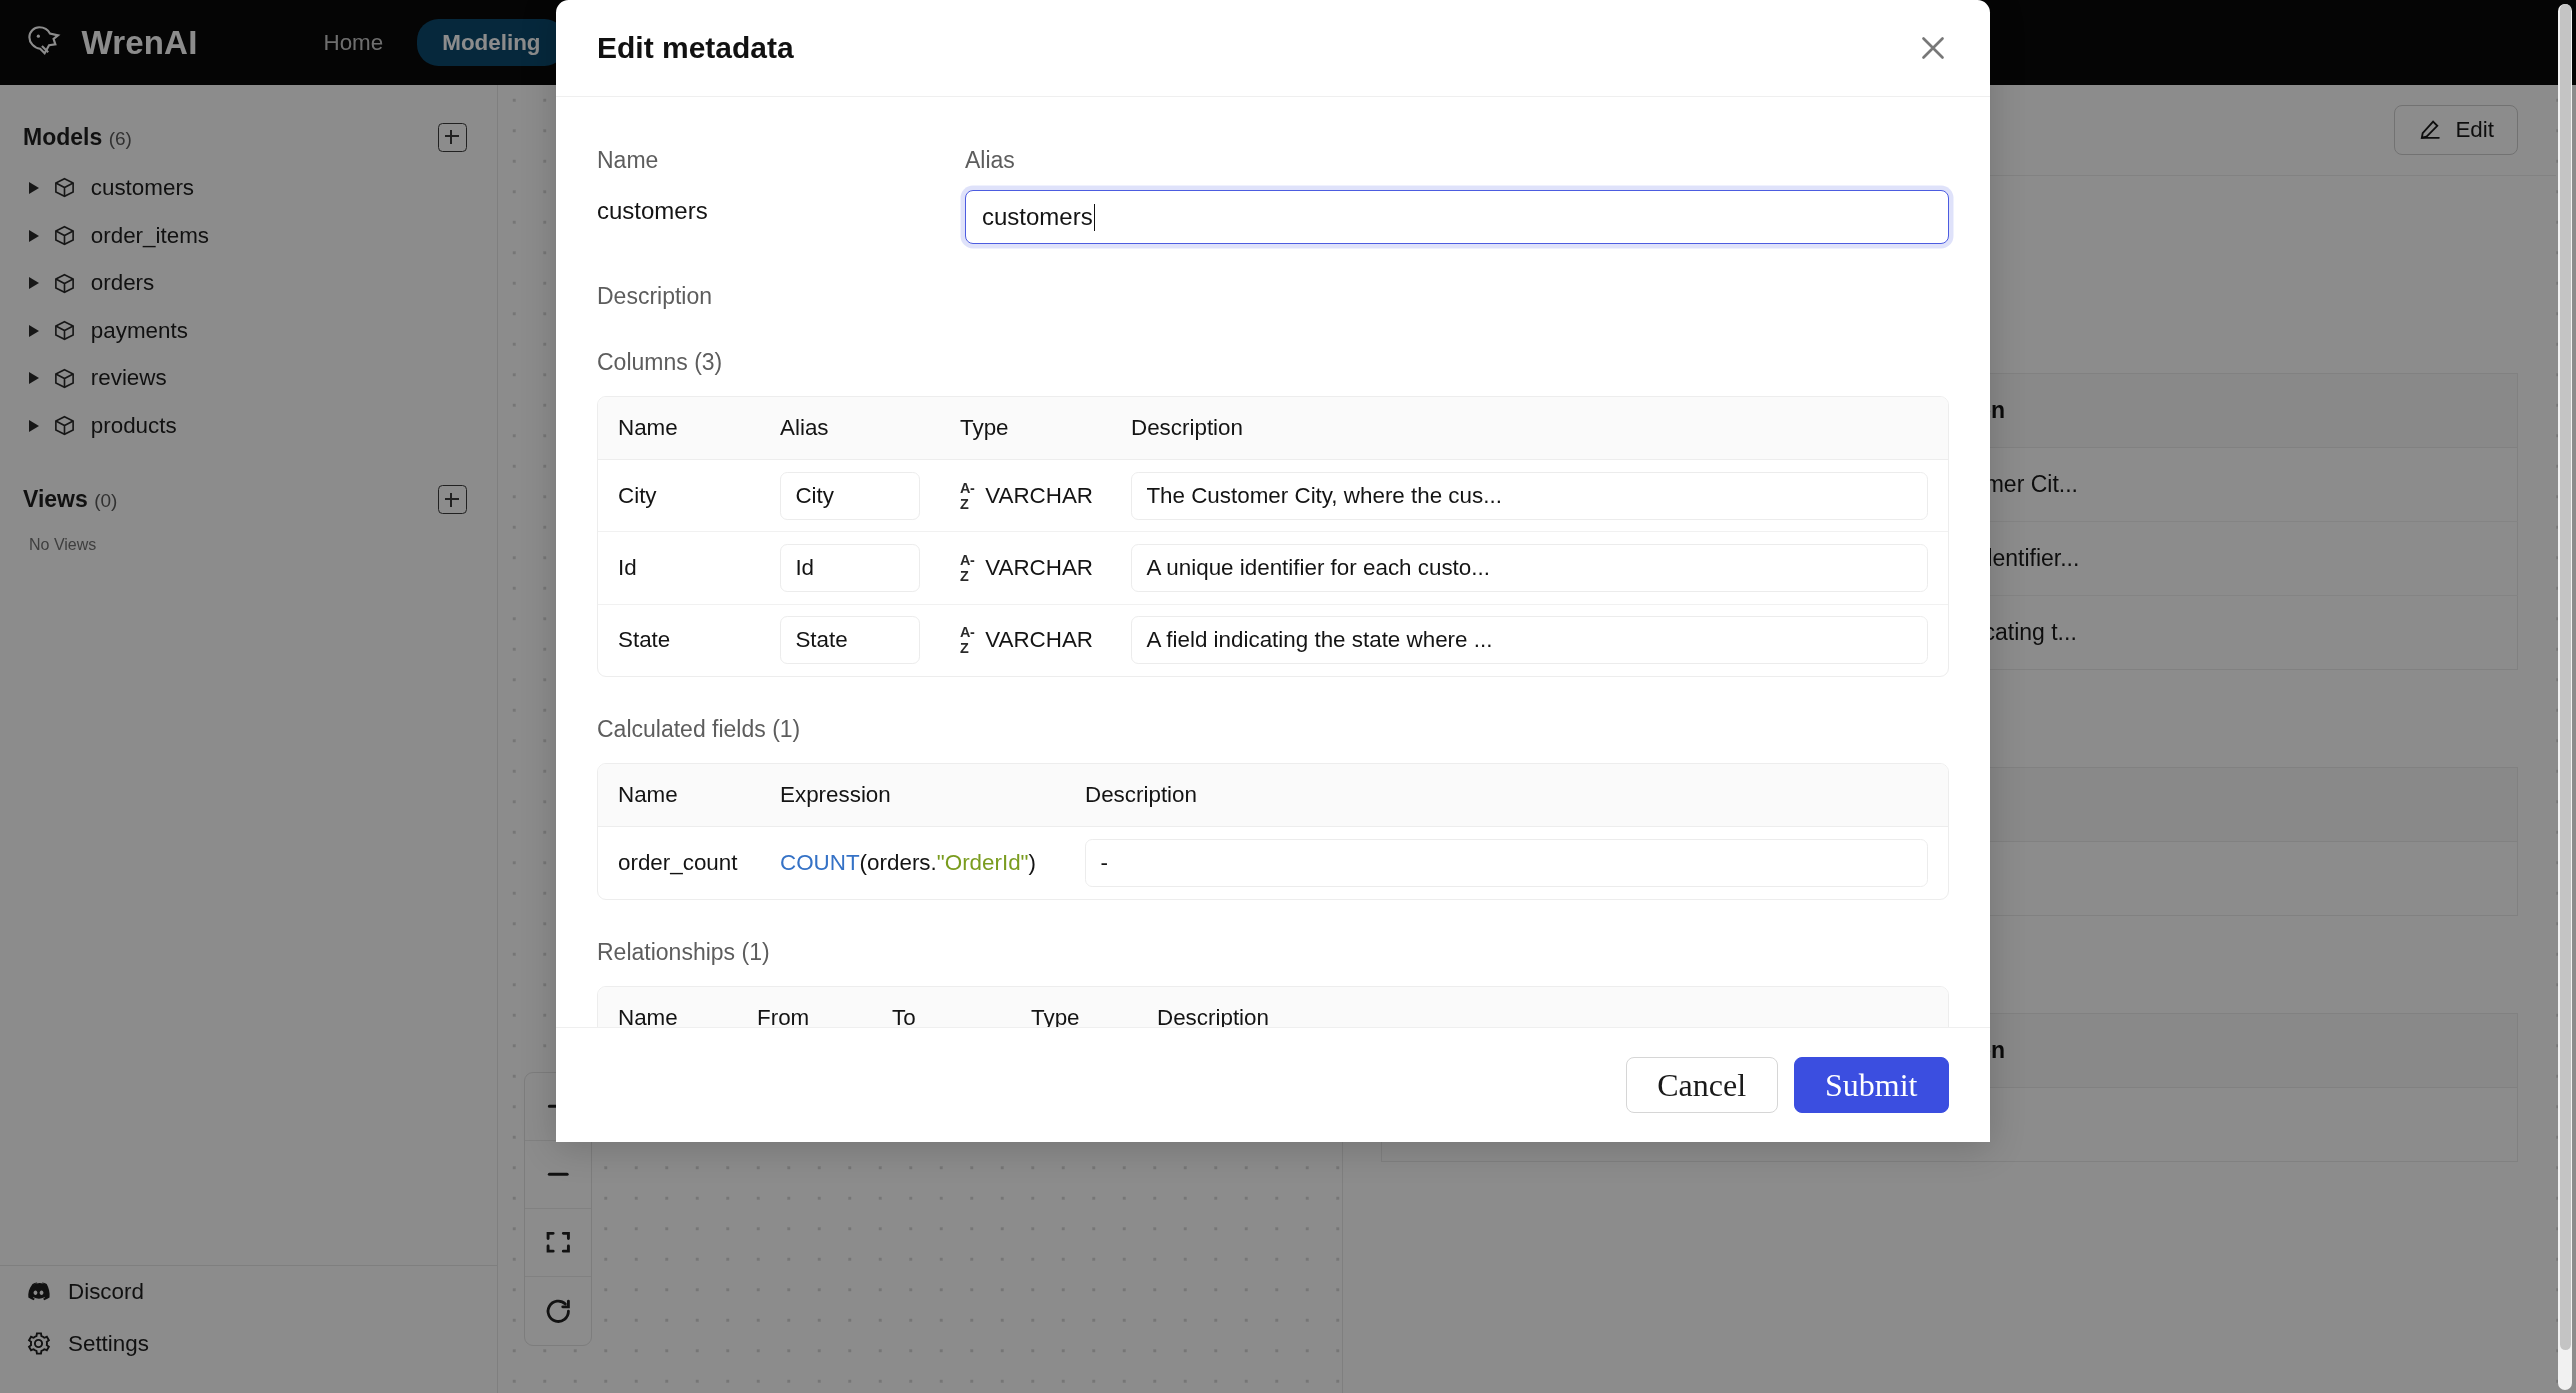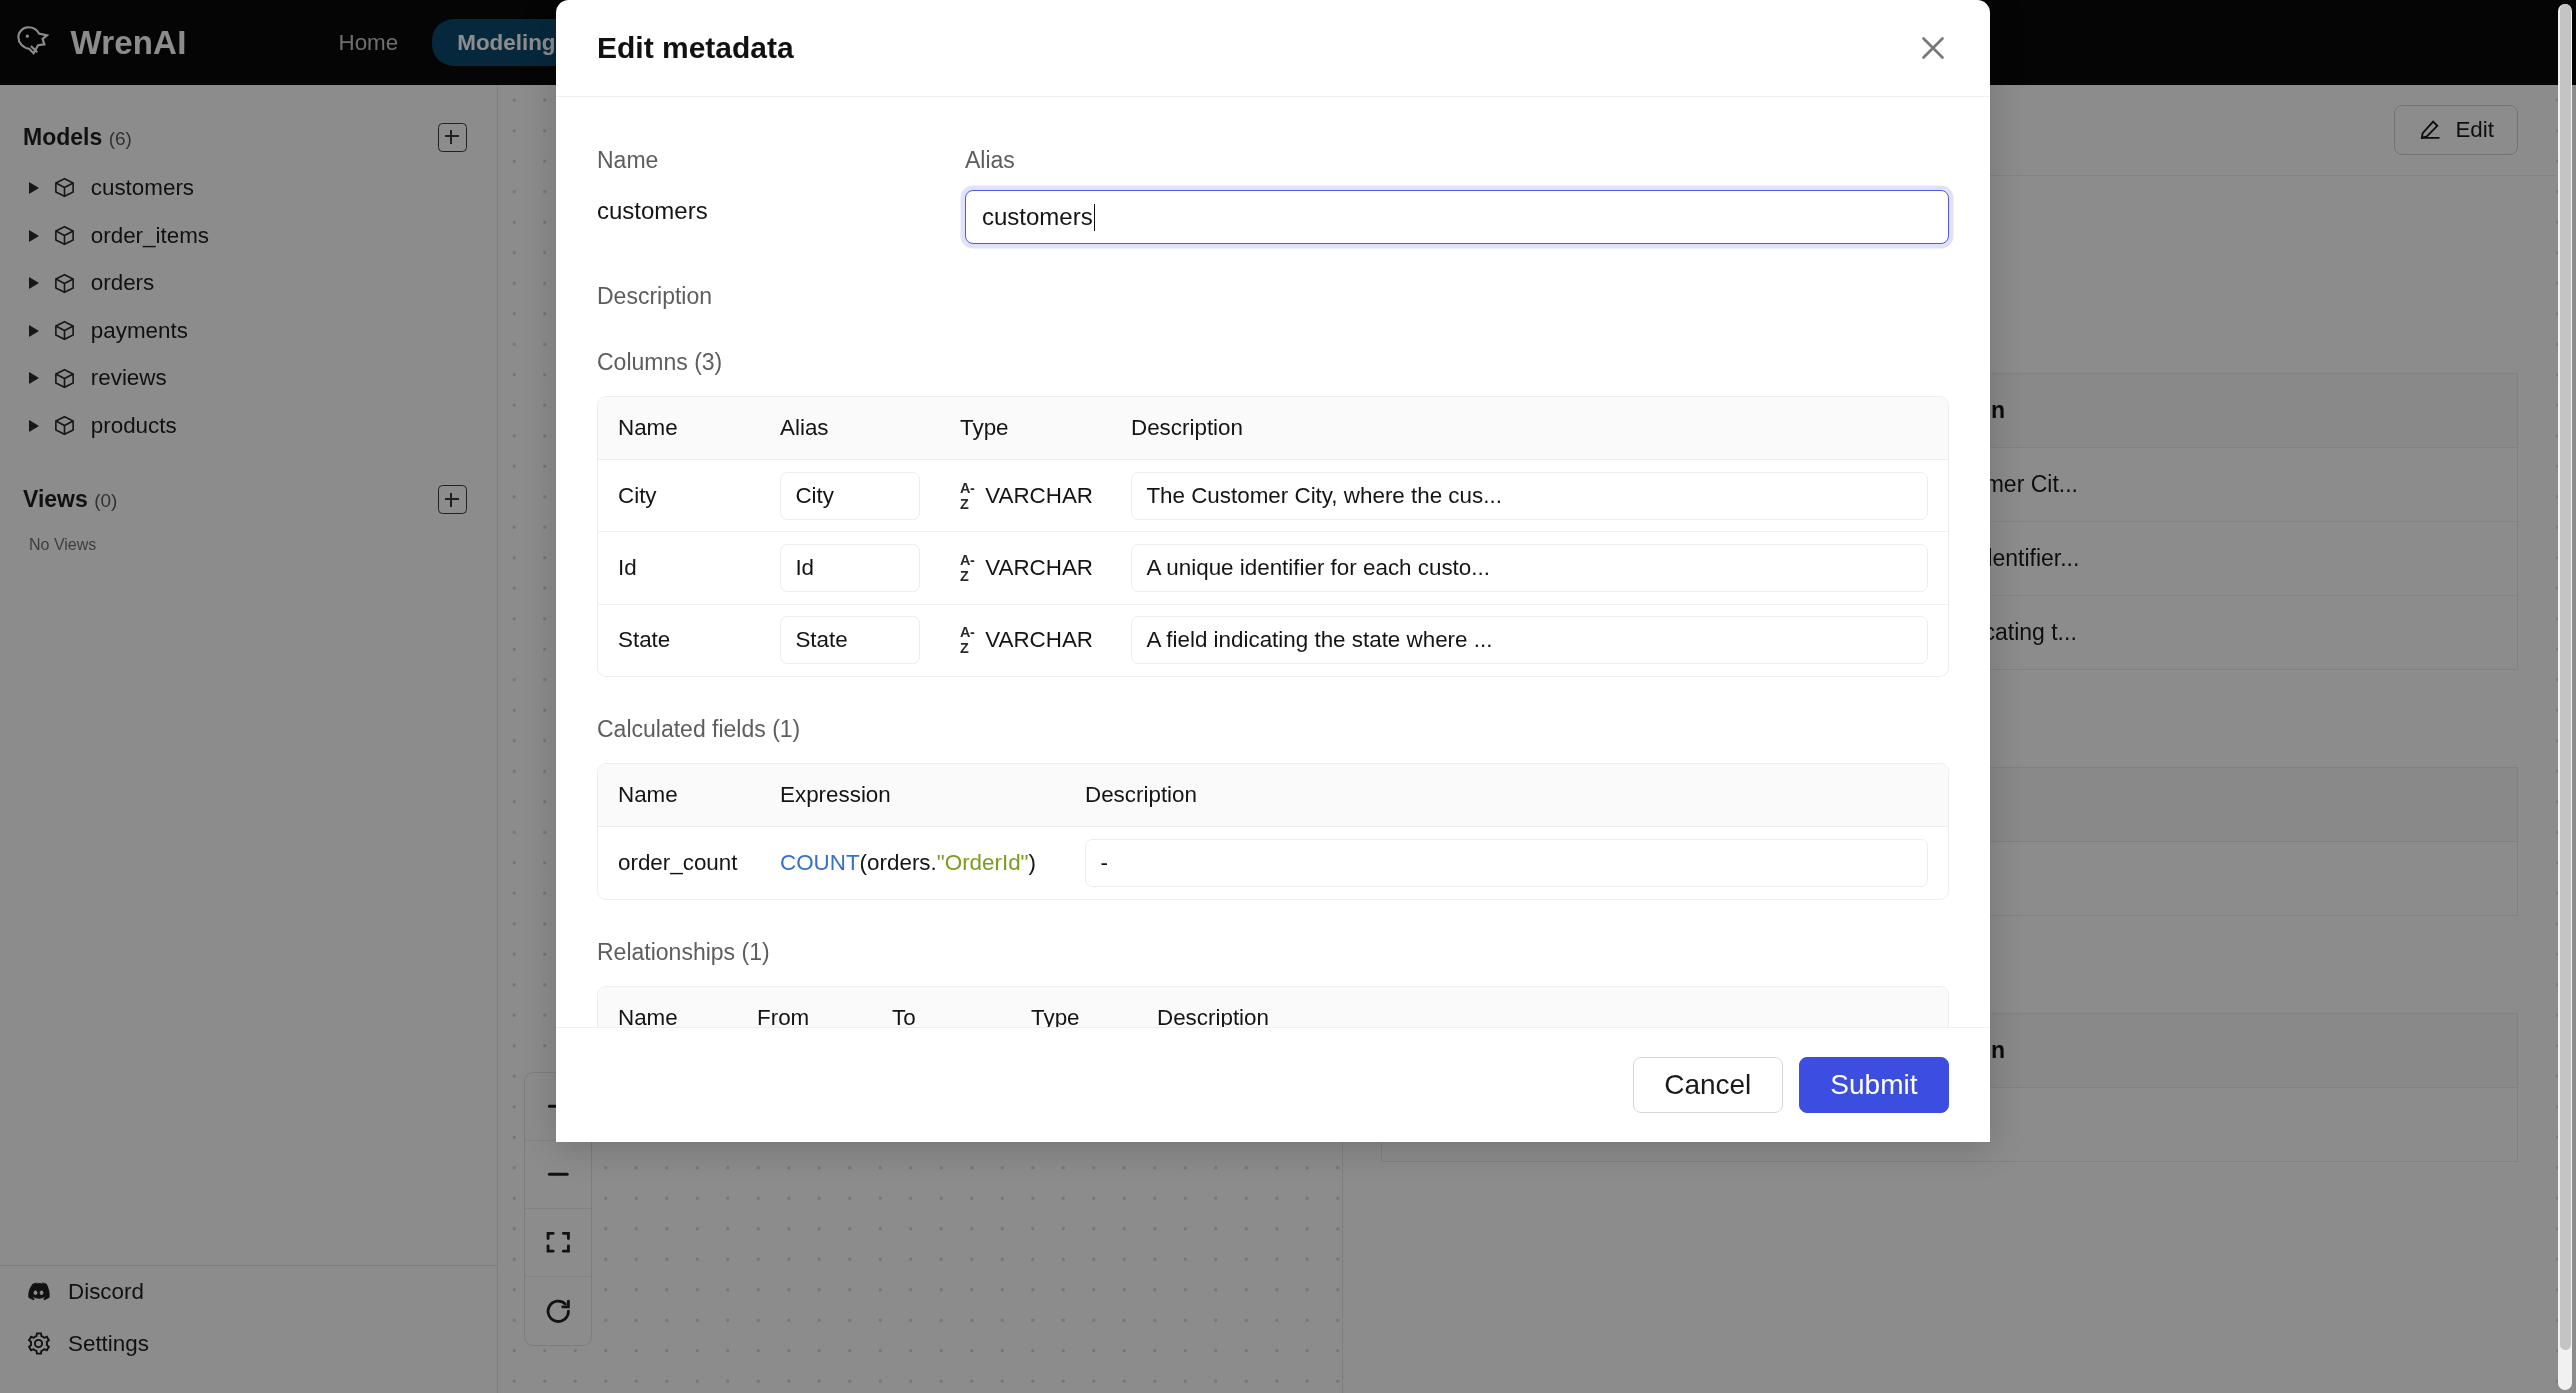--- a/index.html
+++ b/index.html
@@ -10,21 +10,21 @@
     font-family: "Liberation Sans", sans-serif;
     background: #fff;
   }
 
   
   #app-root { position: absolute; inset: 0; background: #ffffff; }
 
   .navbar {
     position: absolute; top: 0; left: 0; width: 2576px; height: 85px;
     background: #0a0a0a; display: flex; align-items: center;
-    padding-left: 13px; gap: 73px;
+    padding-left: 24px; gap: 47px;
   }
   .brand { display: flex; align-items: center; gap: 14.4px; }
   .brand-logo { width: 43px; height: 43px; color: #ffffff; display: block; }
   .brand-name { color: #ffffff; font-size: 33px; font-weight: 700; letter-spacing: 0.2px; }
   .nav-links { display: flex; align-items: center; gap: 9px; margin-left: 54px; }
   .nav-link {
     color: #c9c9c9; font-size: 22.4px; padding: 10.8px 25px; border-radius: 21.5px;
   }
   .nav-link.active { color: #ffffff; background: #0c4a6e; font-weight: 700; }
 
@@ -189,21 +189,21 @@
   .expr { font-size: 22.4px; }
   .expr .fn { color: #3572c6; }
   .expr .str { color: #7a9c1f; }
 
   .modal-footer {
     flex: 0 0 auto; height: 115px; border-top: 0.9px solid #efefef;
     display: flex; align-items: center; justify-content: flex-end; gap: 16px;
     padding: 0 41px;
   }
   .btn {
-    font-size: 28px; font-family: Liberation Sans, sans-serif; border-radius: 8px;
+    font-size: 32px; font-family: Liberation Serif, serif; border-radius: 8px;
     padding: 0 30.5px; height: 56px; cursor: pointer;
   }
   .btn-cancel { background: #fff; color: #1a1a1a; border: 0.9px solid #d6d6d6; }
   .btn-submit { background: #3b4ee0; color: #fff; border: 0.9px solid #3b4ee0; font-weight: 500; }
 
   .page-scrollbar {
     position: absolute; top: 3.6px; right: 3.6px; width: 14.4px; height: 1386px;
     background: #f1f1f1; border-radius: 7.2px;
   }
   .page-scrollbar .thumb {

